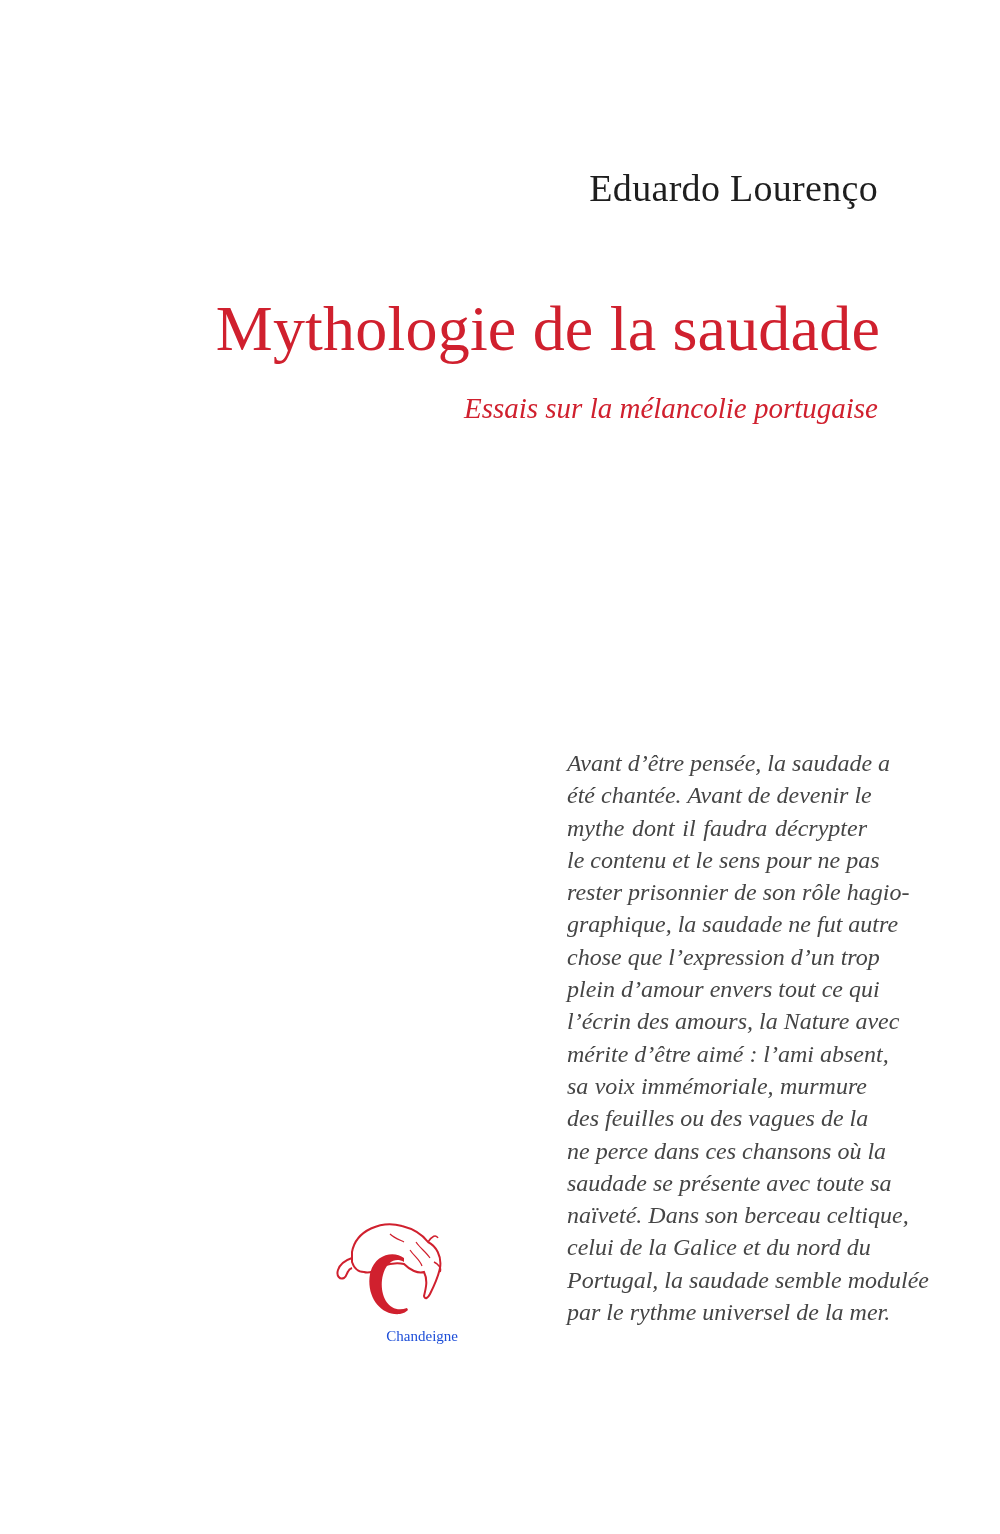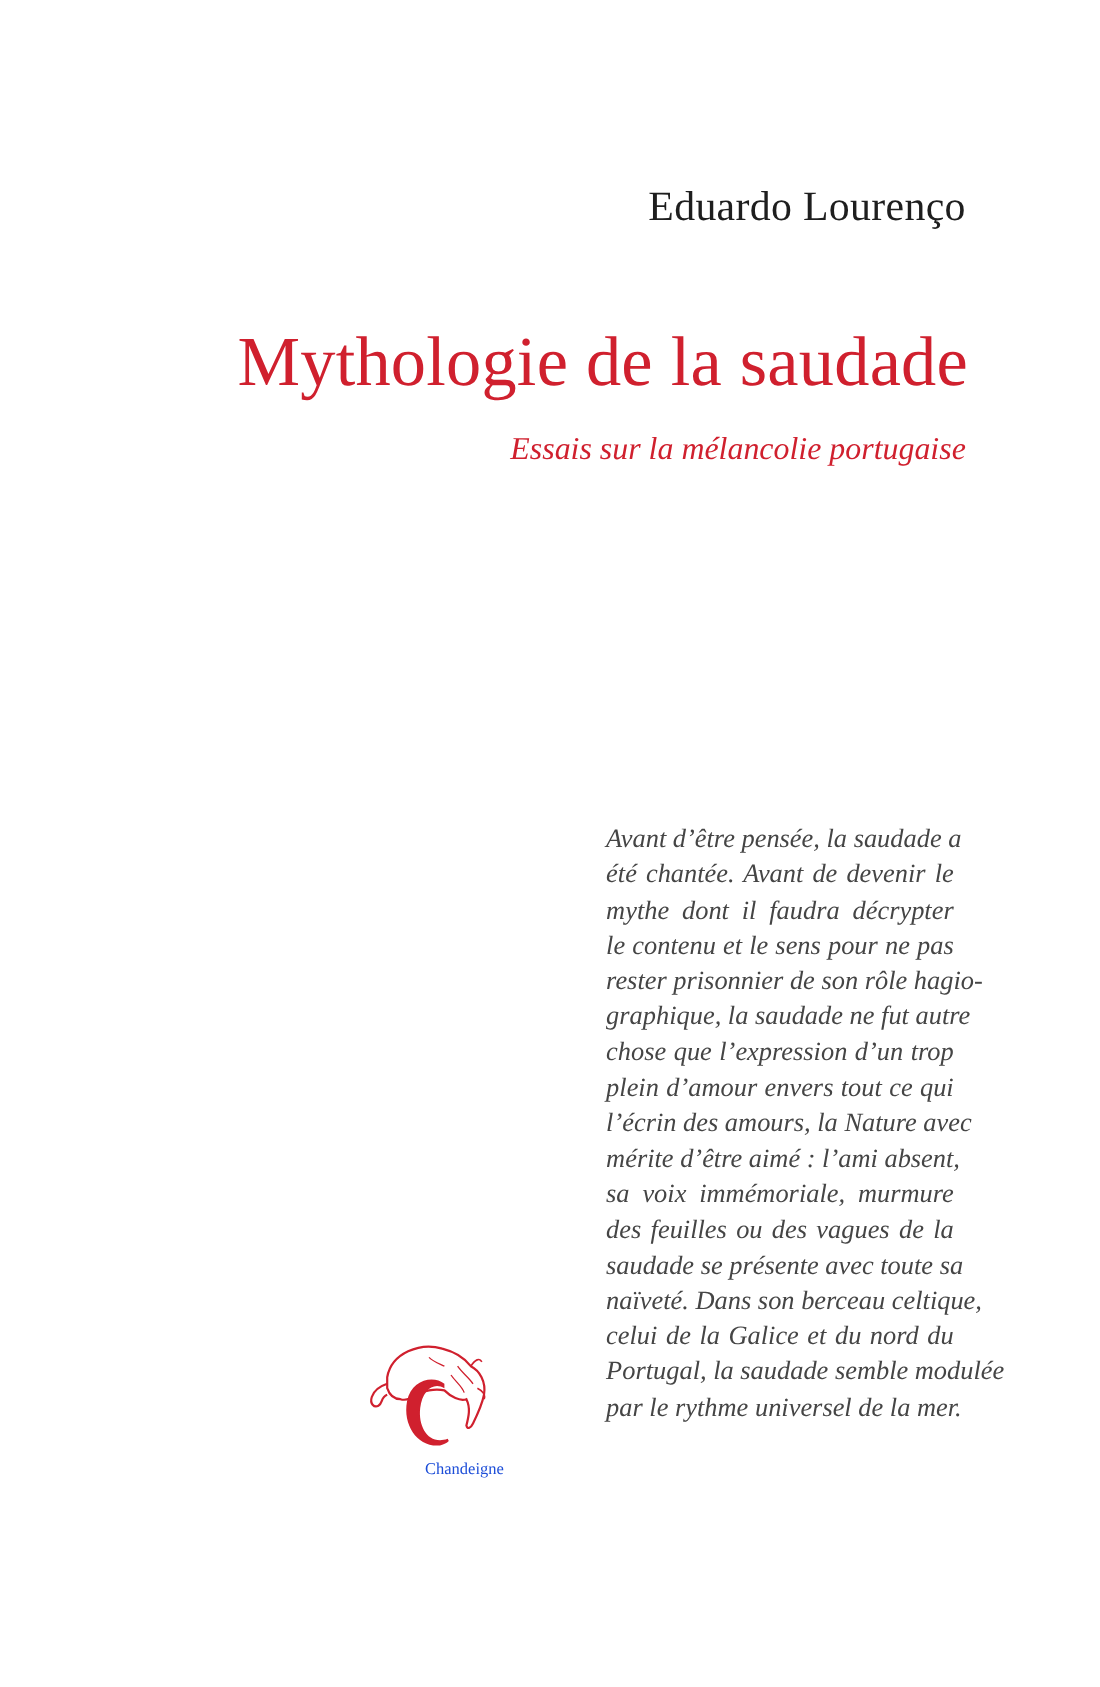--- a/index.html
+++ b/index.html
@@ -51,20 +51,21 @@
       font-size: 24px;
       line-height: 32.3px;
       font-style: italic;
       color: #454545;
     }
     .blurb .line {
       display: block;
       text-align: justify;
       text-align-last: justify;
       white-space: nowrap;
+      margin-left: 16px;
     }
     .blurb .line.last {
       text-align-last: left;
     }
     .logo {
       position: absolute;
       top: 1212px;
       left: 330px;
       width: 120px;
       height: 150px;
@@ -101,20 +102,21 @@
     <span class="line">mythe dont il faudra décrypter</span>
     <span class="line">le contenu et le sens pour ne pas</span>
     <span class="line">rester prisonnier de son rôle hagio-</span>
     <span class="line">graphique, la saudade ne fut autre</span>
     <span class="line">chose que l’expression d’un trop</span>
     <span class="line">plein d’amour envers tout ce qui</span>
     <span class="line">l’écrin des amours, la Nature avec</span>
     <span class="line">mérite d’être aimé : l’ami absent,</span>
     <span class="line">sa voix immémoriale, murmure</span>
     <span class="line">des feuilles ou des vagues de la</span>
+    <span class="line">ne perce dans ces chansons où la</span>
     <span class="line">saudade se présente avec toute sa</span>
     <span class="line">naïveté. Dans son berceau celtique,</span>
     <span class="line">celui de la Galice et du nord du</span>
     <span class="line">Portugal, la saudade semble modulée</span>
     <span class="line last">par le rythme universel de la mer.</span>
   </div>
 
   <div class="logo">
     <svg width="120" height="115" viewBox="0 0 120 115">
 

